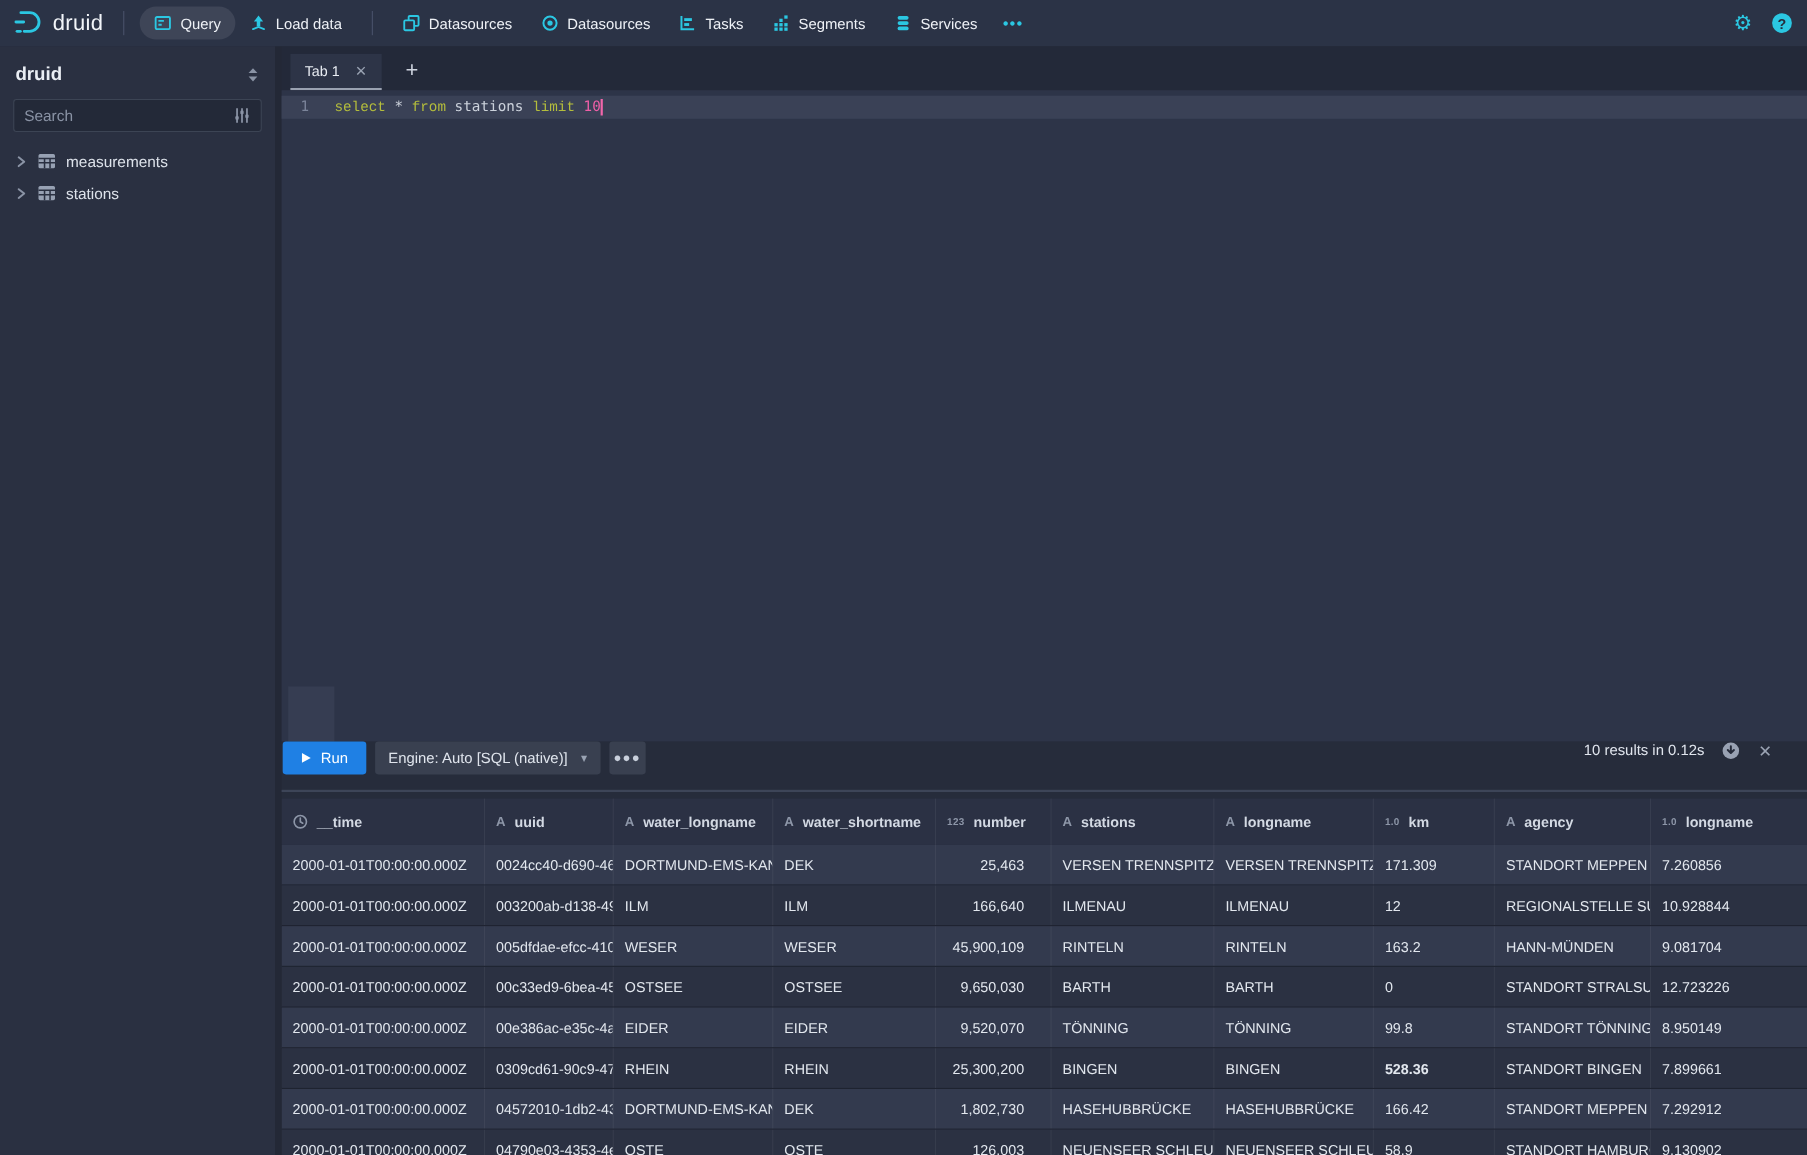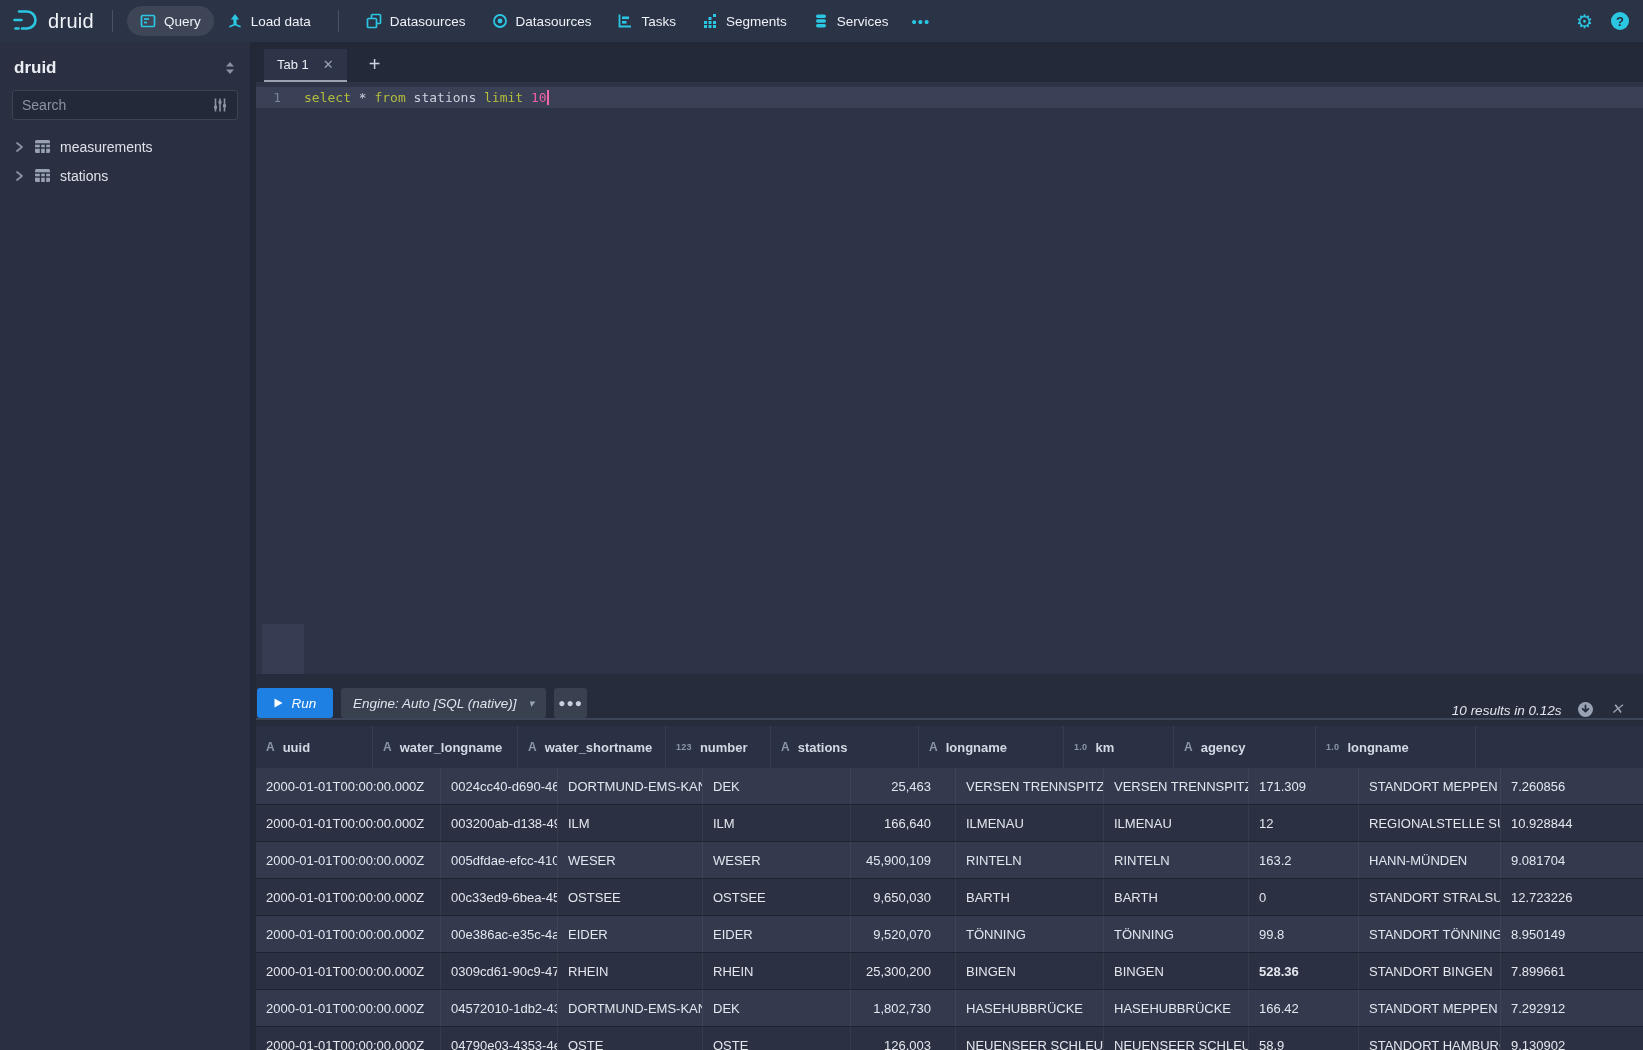--- a/index.html
+++ b/index.html
@@ -72,28 +72,28 @@
   .editor { position:absolute; top:40px; left:0; right:0; height:592px; background:#2d3448; cursor:text; }
   .cur-line { position:absolute; top:5px; left:0; right:0; height:21px; background:#3a4156; }
   .gutter-num {
     position:absolute; top:8px; left:0; width:36px; text-align:right; padding-right:11px;
     font-family:"DejaVu Sans Mono", monospace; font-size:13px; color:#7b849a;
   }
   .code-line {
     position:absolute; top:8px; left:48px;
     font-family:"DejaVu Sans Mono", monospace; font-size:13px; white-space:pre;
   }
-  .tok-keyword { color:#b4bd3c; }
+  .tok-keyword { color:#b4bd3c;font-family:Liberation Mono, monospace; }
   .tok-plain   { color:#ccd2dc; }
   .tok-number  { color:#ee5fa7; }
   .caret-bar { display:inline-block; width:2px; height:15px; background:#f266ab; vertical-align:text-bottom; }
   .editor-artifact { position:absolute; left:6px; bottom:0; width:42px; height:50px; background:#363d52; }
 
   
-  .runbar { position:absolute; top:632px; left:0; right:4px; height:44px; display:flex; align-items:flex-end;font-style:italic; }
+  .runbar { position:absolute; top:632px; left:0; right:16px; height:44px; display:flex; align-items:flex-start; }
   .run-btn {
     margin-left:1px; width:76px; height:30px; border-radius:3px; background:#1f80e4; color:#fff;
     display:flex; align-items:center; justify-content:center; gap:9px; font-size:13.5px; cursor:pointer;
   }
   .engine-btn {
     margin-left:8px; height:30px; background:#394050; border-radius:3px; padding:0 12px;
     display:flex; align-items:center; color:#e0e5ed; font-size:13.5px; cursor:pointer;
   }
   .engine-caret { color:#9aa3b3; font-size:11px; margin-left:12px; }
   .more-btn {
@@ -337,20 +337,29 @@
               <path d="M8.5 4.5 V10 M5.7 7.8 L8.5 10.6 L11.3 7.8" fill="none" stroke="#262c3b" stroke-width="1.8" stroke-linecap="round" stroke-linejoin="round"></path>
             </svg>
         </span>
         <span class="close-results">✕</span>
       </div>
       <div class="run-sep"></div>
 
       <div class="results">
         <div class="rtable" id="rtable">
             <div class="thead">
+              <div class="th" style="width: 185px;">
+                <span>
+                  <svg width="14" height="14" viewBox="0 0 14 14">
+                    <circle cx="7" cy="7" r="5.6" fill="none" stroke="#8d96a8" stroke-width="1.5"></circle>
+                    <path d="M7 3.8 V7 L9.2 8.4" fill="none" stroke="#8d96a8" stroke-width="1.5" stroke-linecap="round"></path>
+                  </svg>
+                </span>
+                <span>__time</span>
+              </div>
               <div class="th" style="width: 117px;">
                 <span class="type-glyph g-string">A</span>
                 <span>uuid</span>
               </div>
               <div class="th" style="width: 145px;">
                 <span class="type-glyph g-string">A</span>
                 <span>water_longname</span>
               </div>
               <div class="th" style="width: 148px;">
                 <span class="type-glyph g-string">A</span>

